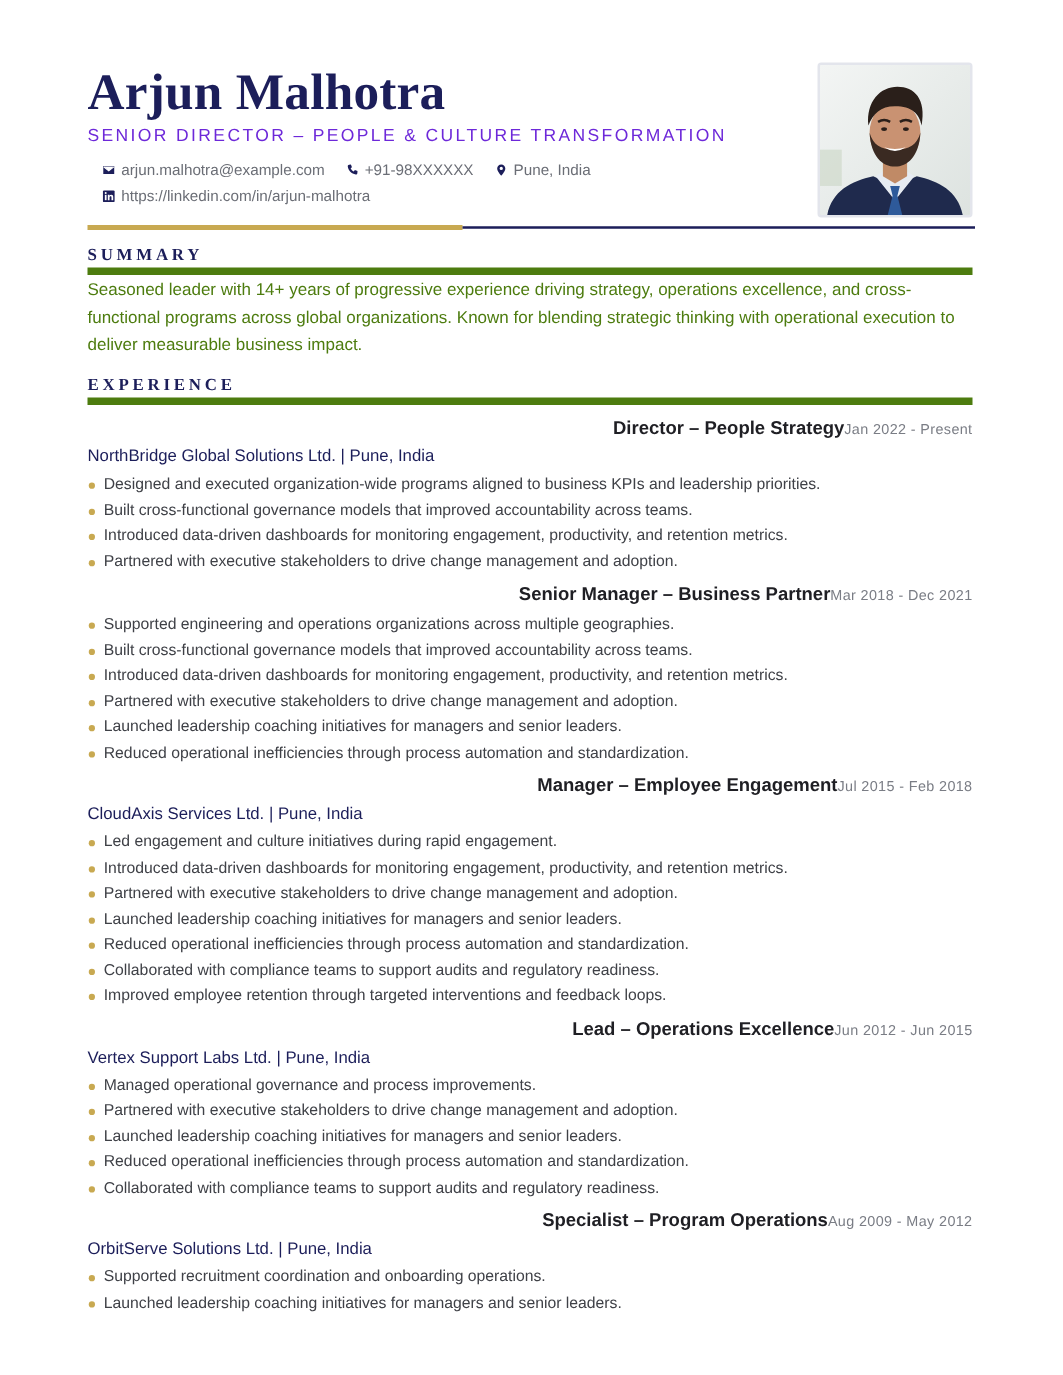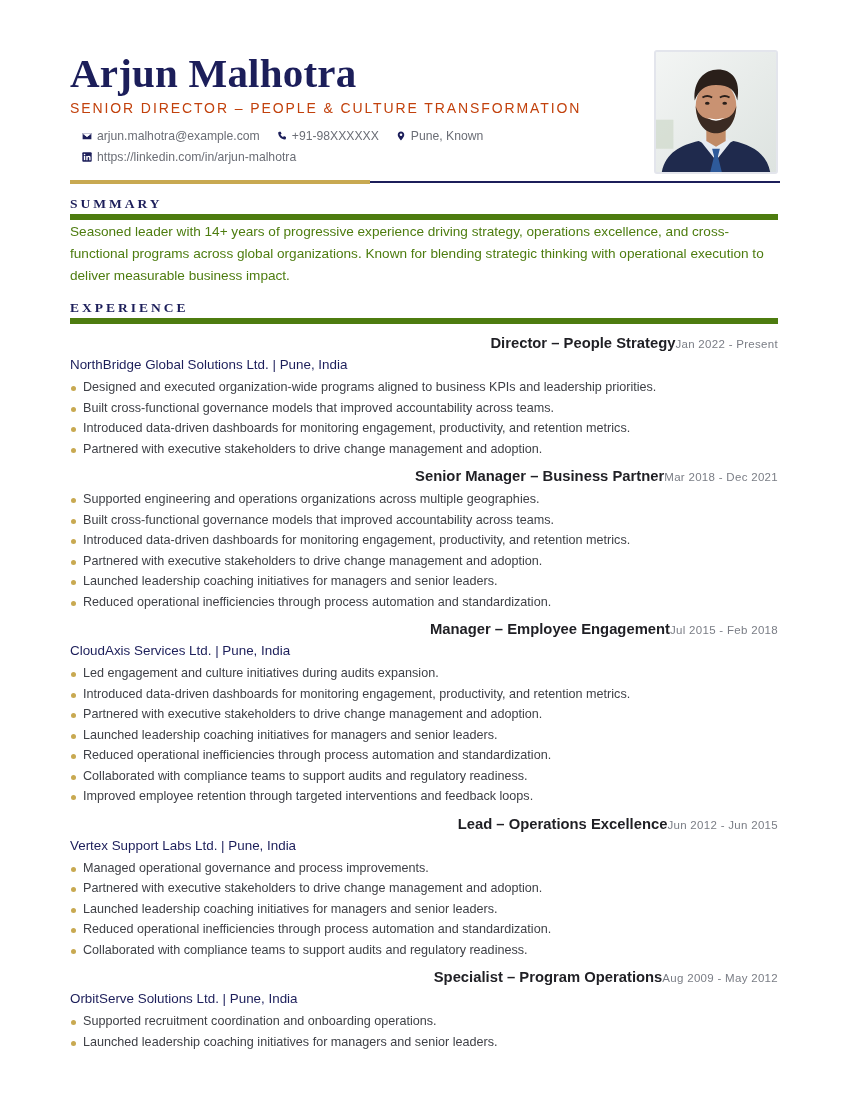--- a/index.html
+++ b/index.html
@@ -14,21 +14,21 @@
     .header { position: relative; height: 186px; }
     .name {
       position: absolute; left: 0; top: 50px;
       font-family: "Liberation Serif", "DejaVu Serif", serif;
       font-weight: bold; font-size: 41px; line-height: 46px;
       color: #1c1e5a; letter-spacing: 0.2px;
     }
     .title {
       position: absolute; left: 0; top: 100px;
       font-size: 14px; line-height: 16px; letter-spacing: 1.9px;
-      color: #c2410c; text-transform: uppercase;
+      color: #6d28d9; text-transform: uppercase;
     }
     .contact-row {
       position: absolute; left: 0; display: flex; align-items: center;
       font-size: 12.2px; color: #6b6e76; line-height: 14px; padding-left: 12px;
     }
     .contact-row.r1 { top: 129px; }
     .contact-row.r2 { top: 150px; }
     .contact-item { display: flex; align-items: center; margin-right: 17px; }
     .contact-item svg { width: 10px; height: 10px; margin-right: 5px; fill: #1c1e5a; flex: none; }
 
@@ -92,21 +92,21 @@
       <span class="contact-item">
         <svg viewBox="0 0 16 16">
           <path d="M3.6 1.2 6 1l1.3 3.4-1.7 1.3c.8 1.8 2.3 3.3 4.1 4.1l1.3-1.7L14.4 9.4 14.2 12c-.1 1-1 1.8-2 1.7C6.7 13.2 2.4 8.8 1.9 3.3 1.8 2.2 2.6 1.3 3.6 1.2z"></path>
         </svg>
         <span>+91-98XXXXXX</span>
       </span>
       <span class="contact-item">
         <svg viewBox="0 0 16 16">
           <path d="M8 0.8C5 0.8 2.8 3 2.8 6c0 3.8 5.2 9.2 5.2 9.2s5.2-5.4 5.2-9.2C13.2 3 11 0.8 8 0.8zm0 7.3a2.1 2.1 0 1 1 0-4.2 2.1 2.1 0 0 1 0 4.2z"></path>
         </svg>
-        <span>Pune, Known</span>
+        <span>Pune, India</span>
       </span>
     </div>
 
     <div class="contact-row r2">
       <span class="contact-item">
         <svg viewBox="0 0 16 16">
           <rect x="0.5" y="0.5" width="15" height="15" rx="1.5" fill="#1c1e5a"></rect>
           <rect x="3" y="6.2" width="2.2" height="6.8" fill="#ffffff"></rect>
           <circle cx="4.1" cy="3.9" r="1.3" fill="#ffffff"></circle>
           <path d="M6.8 6.2h2.1v1c.4-.7 1.2-1.2 2.3-1.2 1.8 0 2.5 1.1 2.5 3V13h-2.2V9.4c0-.9-.3-1.5-1.1-1.5-.9 0-1.4.6-1.4 1.6V13H6.8z" fill="#ffffff"></path>
@@ -192,21 +192,21 @@
       </ul>
     </div>
 
     <div class="job">
       <div class="job-top">
         <span class="job-role">Manager – Employee Engagement</span>
         <span class="job-dates">Jul 2015 - Feb 2018</span>
       </div>
       <div class="job-company">CloudAxis Services Ltd. | Pune, India</div>
       <ul class="bullets">
-        <li>Led engagement and culture initiatives during audits expansion.</li>
+        <li>Led engagement and culture initiatives during rapid engagement.</li>
         <li>Introduced data-driven dashboards for monitoring engagement, productivity, and retention metrics.</li>
         <li>Partnered with executive stakeholders to drive change management and adoption.</li>
         <li>Launched leadership coaching initiatives for managers and senior leaders.</li>
         <li>Reduced operational inefficiencies through process automation and standardization.</li>
         <li>Collaborated with compliance teams to support audits and regulatory readiness.</li>
         <li>Improved employee retention through targeted interventions and feedback loops.</li>
       </ul>
     </div>
 
     <div class="job">

